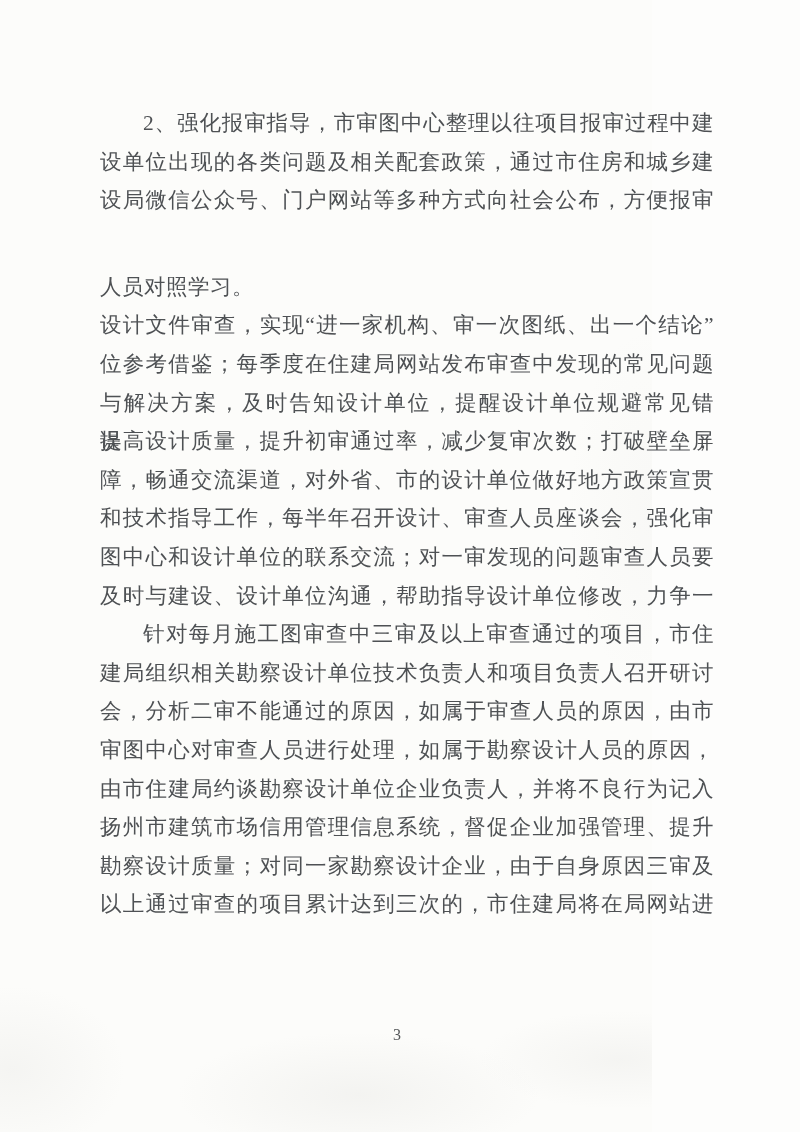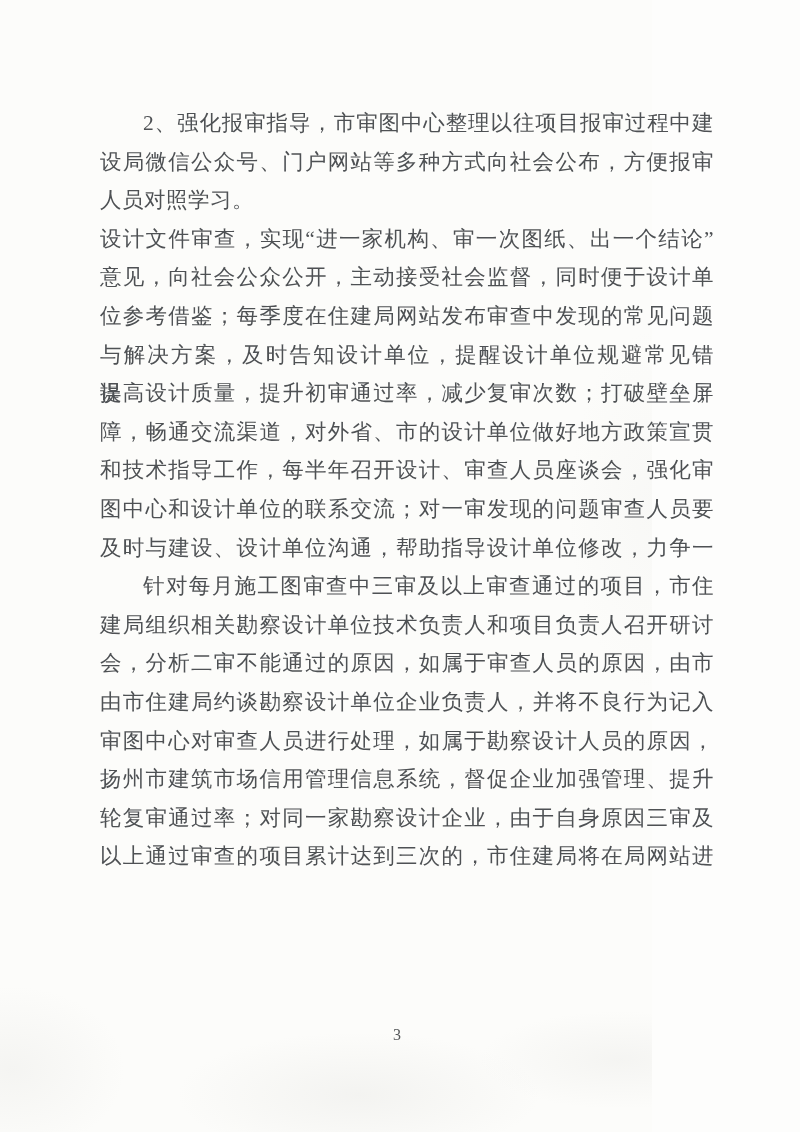--- a/index.html
+++ b/index.html
@@ -46,56 +46,57 @@
     text-justify: inter-character;
     overflow: visible;
   }
   .line { white-space: normal; } 
 
   .line.first-line { text-indent: 43px; }
 
   .line.para-end {
     text-align: left;
     text-align-last: left;
+    margin-top: 48px;
   }
 
   .page-number {
     position: absolute;
     left: 0;
     top: 1026px;
     width: 794px;
     text-align: center;
     font-size: 16px;
     color: #55585a;
     font-family: "Liberation Serif", "DejaVu Serif", serif;
   }
 </style>
 </head>
 <body>
 
 <div class="page">
 
   <div class="doc-text">
       <div class="line first-line">2、强化报审指导，市审图中心整理以往项目报审过程中建</div>
+      <div class="line">设单位出现的各类问题及相关配套政策，通过市住房和城乡建</div>
       <div class="line">设局微信公众号、门户网站等多种方式向社会公布，方便报审</div>
       <div class="line para-end">人员对照学习。</div>
       <div class="line">设计文件审查，实现“进一家机构、审一次图纸、出一个结论”</div>
-      <div class="line">意见，向社会公众公开，主动接受社会监督，同时便于设计单</div>
       <div class="line">位参考借鉴；每季度在住建局网站发布审查中发现的常见问题</div>
       <div class="line">与解决方案，及时告知设计单位，提醒设计单位规避常见错误，</div>
       <div class="line">提高设计质量，提升初审通过率，减少复审次数；打破壁垒屏</div>
       <div class="line">障，畅通交流渠道，对外省、市的设计单位做好地方政策宣贯</div>
       <div class="line">和技术指导工作，每半年召开设计、审查人员座谈会，强化审</div>
       <div class="line">图中心和设计单位的联系交流；对一审发现的问题审查人员要</div>
       <div class="line">及时与建设、设计单位沟通，帮助指导设计单位修改，力争一</div>
       <div class="line first-line">针对每月施工图审查中三审及以上审查通过的项目，市住</div>
       <div class="line">建局组织相关勘察设计单位技术负责人和项目负责人召开研讨</div>
       <div class="line">会，分析二审不能通过的原因，如属于审查人员的原因，由市</div>
+      <div class="line">审图中心对审查人员进行处理，如属于勘察设计人员的原因，</div>
       <div class="line">由市住建局约谈勘察设计单位企业负责人，并将不良行为记入</div>
-      <div class="line">审图中心对审查人员进行处理，如属于勘察设计人员的原因，</div>
       <div class="line">扬州市建筑市场信用管理信息系统，督促企业加强管理、提升</div>
-      <div class="line">轮复审通过率；对同一家勘察设计企业，由于自身原因三审及</div>
+      <div class="line">勘察设计质量；对同一家勘察设计企业，由于自身原因三审及</div>
       <div class="line">以上通过审查的项目累计达到三次的，市住建局将在局网站进</div>
     </div>
 
   <div class="page-number">3</div>
 
 </div>
 
 </body></html>

